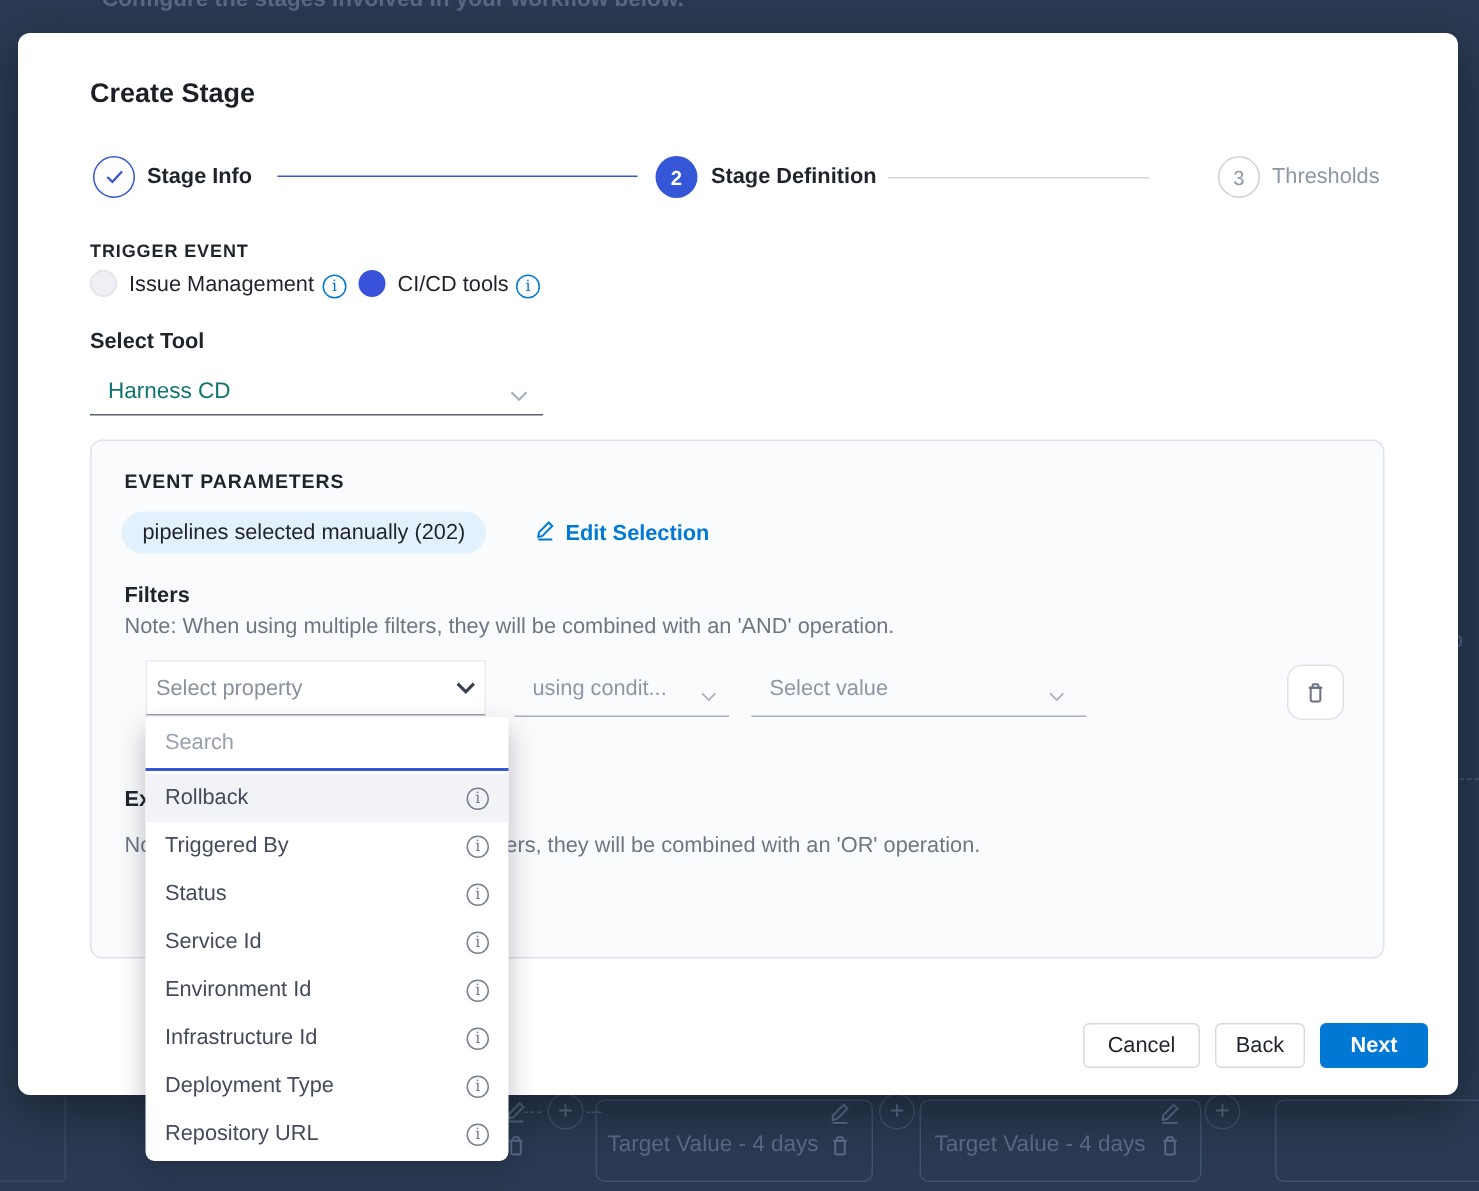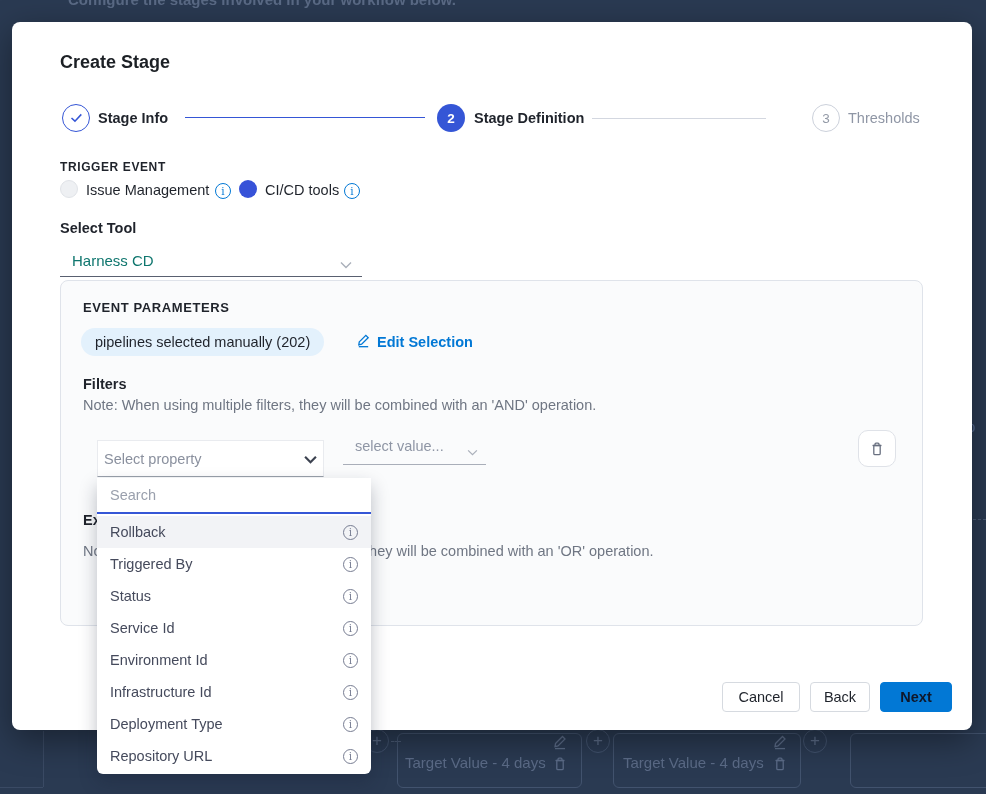--- a/index.html
+++ b/index.html
@@ -67,21 +67,21 @@
   .dd-search input{border:none;outline:none;width:100%;padding:0 13px;font-size:14.5px;
     font-family:"Liberation Sans",sans-serif;color:#3d4250;background:transparent;}
   .dd-search input::placeholder{color:#9aa0ad;}
   .dd-item{height:32px;display:flex;align-items:center;justify-content:space-between;padding:0 13px;cursor:pointer;gap:28px;}
   .dd-item .lbl{font-size:14.5px;color:var(--item-text);}
   .dd-item.hl{background:var(--highlight);}
   
   .btn{height:30px;border-radius:4px;font-size:14.5px;display:flex;align-items:center;justify-content:center;
     font-family:"Liberation Sans",sans-serif;cursor:pointer;}
   .btn-ghost{background:#fff;border:1px solid #d6dae0;color:var(--text-dark);}
-  .btn-primary{background:var(--accent);border:1px solid var(--accent);color:#0f172a;font-weight:bold;}
+  .btn-primary{background:var(--accent);border:1px solid var(--accent);color:#ffffff;font-weight:bold;}
 </style>
 </head>
 <body>
 
 <div class="stage">
 
   <div class="abs bg-top-text" style="left:68px;top:-9px;">Configure the stages involved in your workflow below.</div>
 
   <div class="abs bg-frag" style="left:957px;top:418px;">Ap</div>
   <div class="abs bg-frag" style="left:959px;top:460px;color:#5a6a85;">et</div>
@@ -174,39 +174,47 @@
     <div class="abs bold-label" style="left:48px;top:198px;">Select Tool</div>
     <div class="abs field" style="left:48px;top:222px;width:302px;height:33px;border-bottom:1px solid #596070;">
       <div class="abs field-text" style="left:12px;top:8px;color:#0f766e;">Harness CD</div>
       <span class="abs chev" style="right:10px;top:11px;">
         <svg viewBox="0 0 12 8" width="12" height="8">
             <path d="M1 1.5 L6 6.5 L11 1.5" fill="none" stroke="currentColor" stroke-width="1.4"></path>
           </svg>
       </span>
     </div>
 
-    <div class="abs panel" style="left:48px;top:258px;width:863px;height:346px;">
+    <div class="abs panel" style="left:48px;top:271px;width:863px;height:346px;">
       <div class="abs section-caps" style="left:22px;top:19px;font-size:13px;">EVENT PARAMETERS</div>
       <div class="abs chip" style="left:20px;top:47px;">pipelines selected manually (202)</div>
       <div class="abs edit-link" style="left:295px;top:52px;">
         <span>
           <svg viewBox="0 0 16 16" width="15" height="15">
               <path d="M3.5 9.5 L10.5 2.5 L13 5 L6 12 L3 12.7 Z" fill="none" stroke="currentColor" stroke-width="1.4"></path>
               <line x1="3" y1="14.6" x2="13" y2="14.6" stroke="currentColor" stroke-width="1.4"></line>
             </svg>
         </span>
         <span>Edit Selection</span>
       </div>
 
       <div class="abs bold-label" style="left:22px;top:95px;">Filters</div>
       <div class="abs note-text" style="left:22px;top:116px;">Note: When using multiple filters, they will be combined with an 'AND' operation.</div>
 
       <div class="abs field" style="left:282px;top:147px;width:143px;height:37px;border-bottom:1px solid #a9aeb9;">
-        <div class="abs field-text" style="left:12px;top:10px;font-size:14.5px;color:var(--placeholder);">select value...</div>
+        <div class="abs field-text" style="left:12px;top:10px;font-size:14.5px;color:var(--placeholder);">using condit...</div>
         <span class="abs chev" style="right:8px;top:14px;">
+          <svg viewBox="0 0 12 8" width="11" height="7">
+              <path d="M1 1.5 L6 6.5 L11 1.5" fill="none" stroke="currentColor" stroke-width="1.4"></path>
+            </svg>
+        </span>
+      </div>
+      <div class="abs field" style="left:440px;top:147px;width:223px;height:37px;border-bottom:1px solid #a9aeb9;">
+        <div class="abs field-text" style="left:12px;top:10px;font-size:14.5px;color:var(--placeholder);">Select value</div>
+        <span class="abs chev" style="right:14px;top:14px;">
           <svg viewBox="0 0 12 8" width="11" height="7">
               <path d="M1 1.5 L6 6.5 L11 1.5" fill="none" stroke="currentColor" stroke-width="1.4"></path>
             </svg>
         </span>
       </div>
       <div class="abs trash-btn" style="left:797px;top:149px;">
         <svg viewBox="0 0 16 16" width="16" height="16" fill="none" stroke="currentColor" stroke-width="1.3">
             <path d="M3.5 4.5h9"></path>
             <path d="M6 4.5V3.2a1 1 0 0 1 1-1h2a1 1 0 0 1 1 1v1.3"></path>
             <path d="M4.8 4.5h6.4v8a1.2 1.2 0 0 1-1.2 1.2H6a1.2 1.2 0 0 1-1.2-1.2Z"></path>
@@ -219,21 +227,21 @@
 
     <div class="abs dd-trigger" style="left:85px;top:418px;width:227px;height:37px;z-index:6;">
       <span class="ph">Select property</span>
       <span style="color:#3c4250;">
         <svg viewBox="0 0 12 8" width="13" height="9">
             <path d="M1 1.5 L6 6.5 L11 1.5" fill="none" stroke="currentColor" stroke-width="2"></path>
           </svg>
       </span>
     </div>
 
-    <div class="abs dd-panel" style="left:85px;top:456px;width:274px;height:296px;z-index:6;">
+    <div class="abs dd-panel" style="left:85px;top:456px;width:242px;height:296px;z-index:6;">
       <div class="dd-search">
         <input type="text" placeholder="Search" style="">
       </div>
       <div style="padding-top:2px;">
         <div class="dd-item hl">
           <span class="lbl">Rollback</span>
           <span class="info-i info-gray">i</span>
         </div>
         <div class="dd-item">
           <span class="lbl">Triggered By</span>

